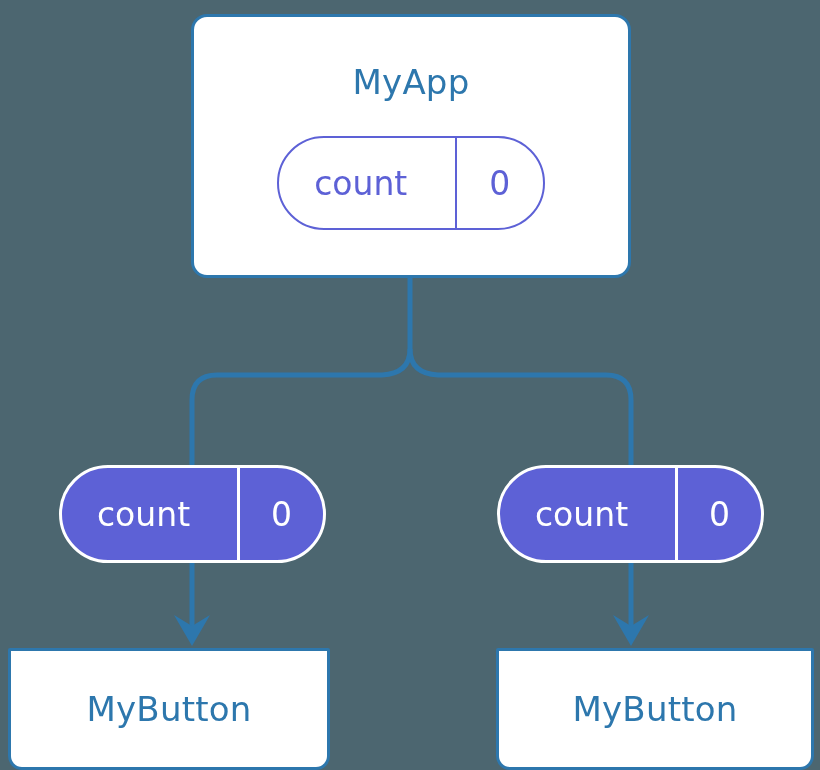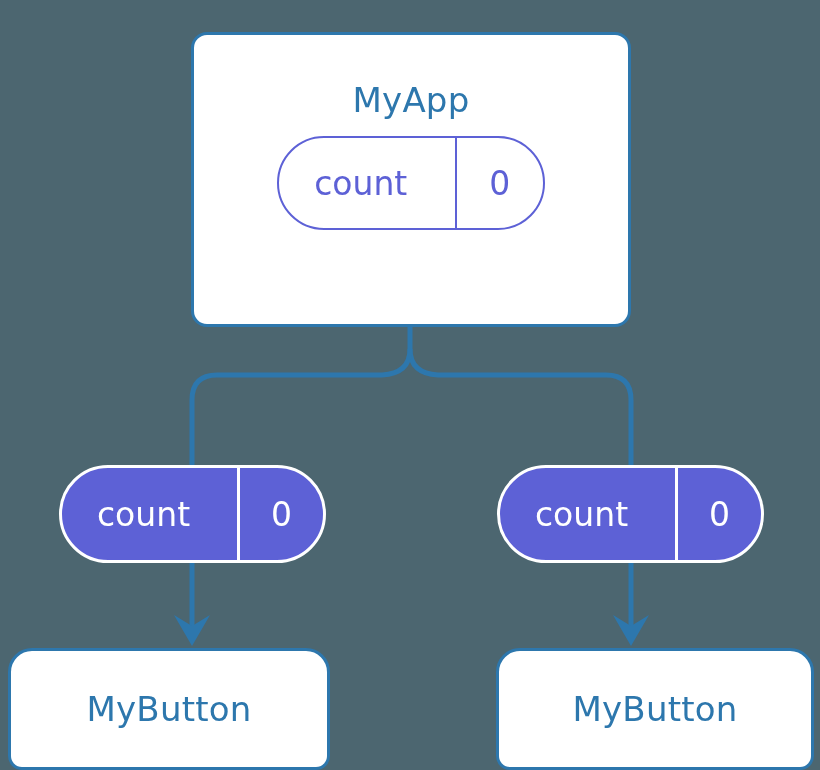--- a/index.html
+++ b/index.html
@@ -25,41 +25,41 @@
     width: 820px;
     height: 770px;
     pointer-events: none;
   }
 
   
   .component-box {
     position: absolute;
     background: #ffffff;
     border: 3px solid #2d77ad;
-    border-radius: 24px;
+    border-radius: 2px;
     box-sizing: border-box;
     display: flex;
     flex-direction: column;
     align-items: center;
   }
   .component-title {
     color: #2d77ad;
     font-size: 34px;
     font-weight: 400;
     letter-spacing: 0.2px;
     line-height: 1;
     white-space: nowrap;
   }
 
   
   #box-myapp {
     left: 191px;
-    top: 32px;
+    top: 14px;
     width: 440px;
-    height: 295px;
+    height: 264px;
     border-radius: 16px;
   }
   #box-myapp .component-title {
     margin-top: 48px;
   }
 
   
   .leaf-box {
     justify-content: center;
   }

